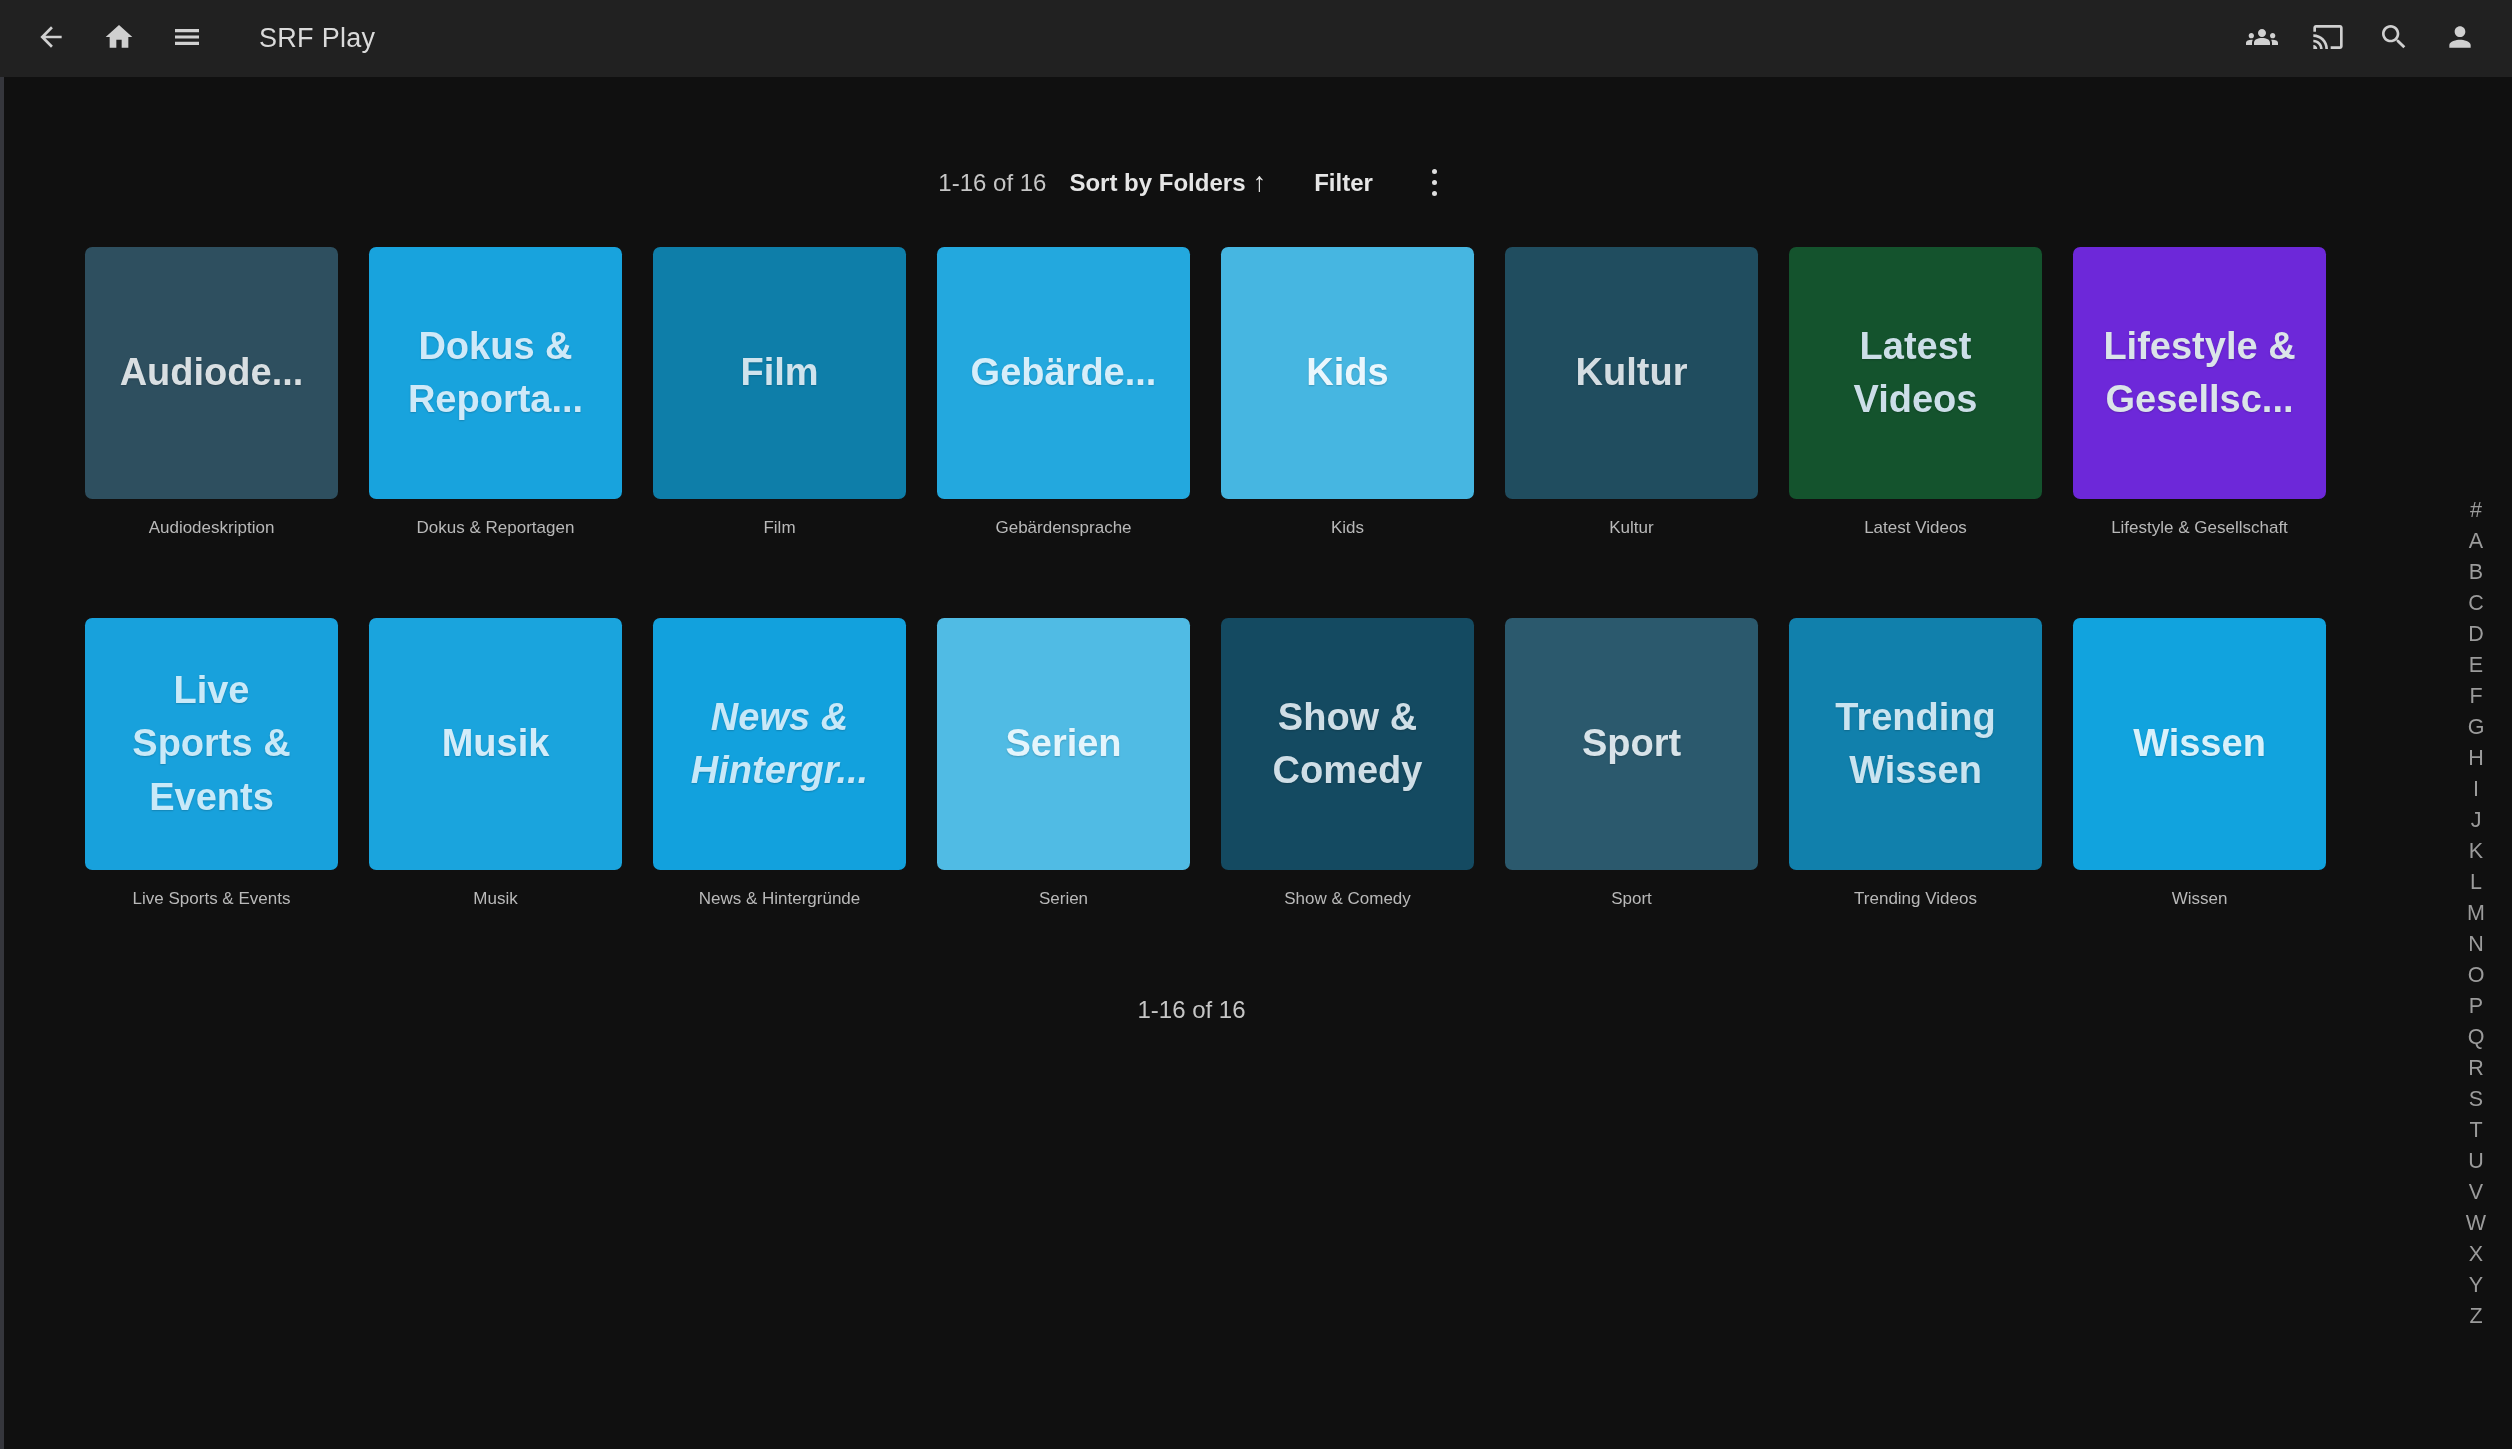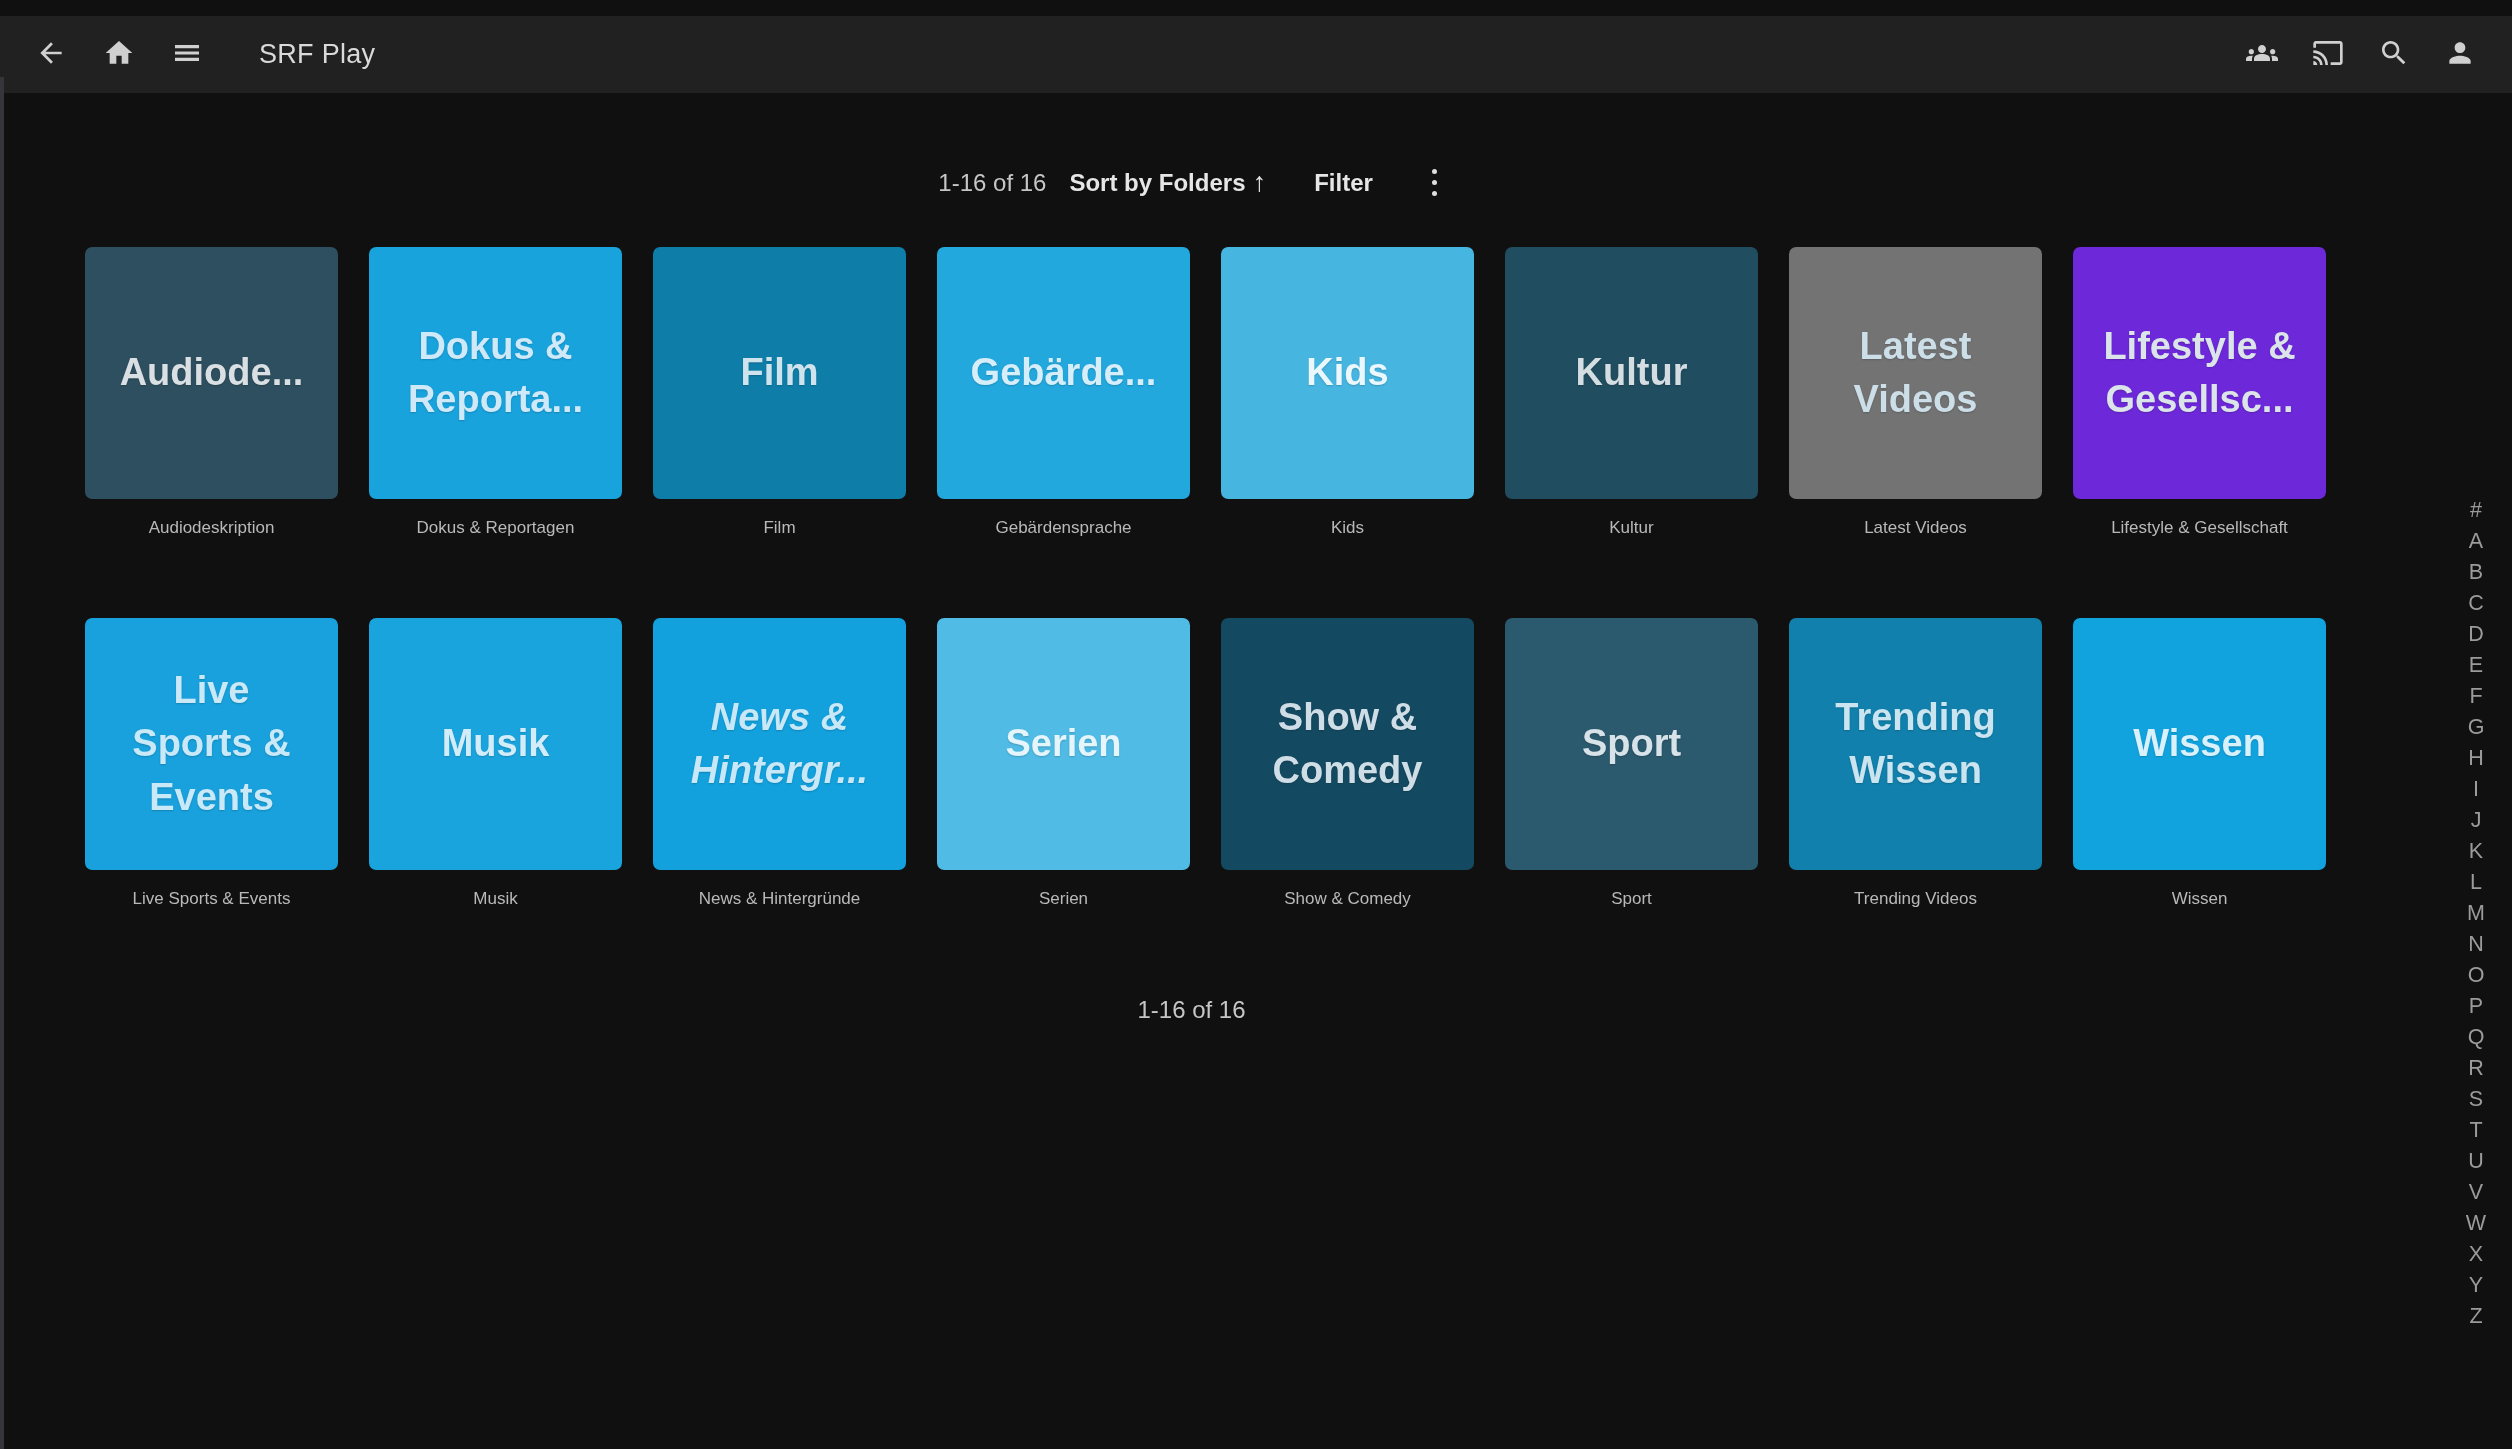--- a/index.html
+++ b/index.html
@@ -6,21 +6,21 @@
   body{
     width:2512px;height:1450px;
     background:#101010;
     font-family:"Liberation Sans", sans-serif;
     overflow:hidden;
     position:relative;
     -webkit-font-smoothing:antialiased;
   }
   
   .topbar{
-    position:absolute;left:0;top:16px;width:2512px;height:77px;
+    position:absolute;left:0;top:0;width:2512px;height:77px;
     background:#212121;
     display:flex;align-items:center;
   }
   .topbar .left{display:flex;align-items:center;gap:36px;margin-left:35px;}
   .topbar .right{display:flex;align-items:center;gap:34px;margin-left:auto;margin-right:36px;}
   .icon-btn{
     width:32px;height:32px;display:flex;align-items:center;justify-content:center;
     color:#d0d0d0;cursor:pointer;flex:0 0 auto;
   }
   .icon-btn svg{width:32px;height:32px;fill:currentColor;}
@@ -198,21 +198,21 @@
     </div>
     <div class="caption">Kids</div>
   </div>
     <div class="cell">
     <div class="tile" style="background: rgb(32, 77, 95);">
       <span class="tile-text" style="color: rgb(212, 221, 226);">Kultur</span>
     </div>
     <div class="caption">Kultur</div>
   </div>
     <div class="cell">
-    <div class="tile" style="background: #737373;">
+    <div class="tile" style="background: #14532d;">
       <span class="tile-text" style="color: rgb(204, 222, 232);">Latest
 Videos</span>
     </div>
     <div class="caption">Latest Videos</div>
   </div>
     <div class="cell">
     <div class="tile" style="background: #6d28d9;">
       <span class="tile-text" style="color: rgb(219, 228, 233);">Lifestyle &amp;
 Gesellsc...</span>
     </div>

